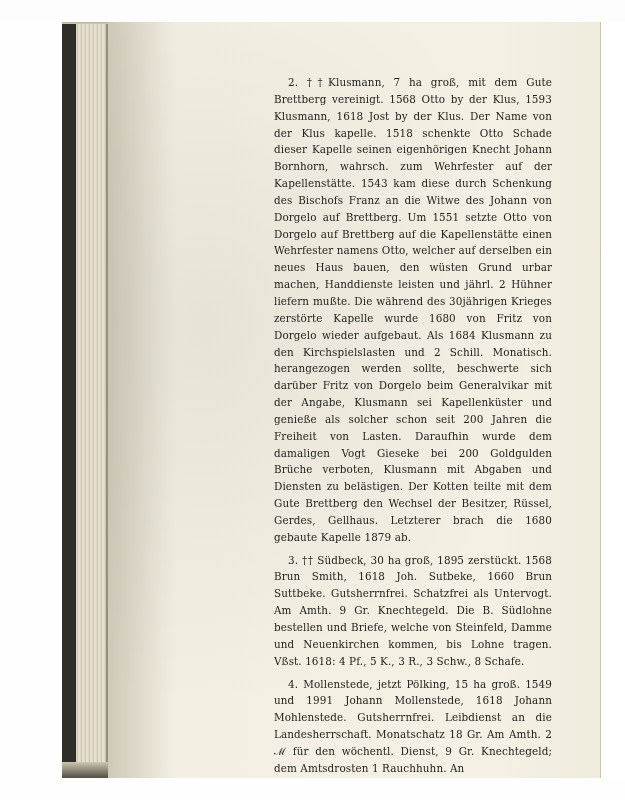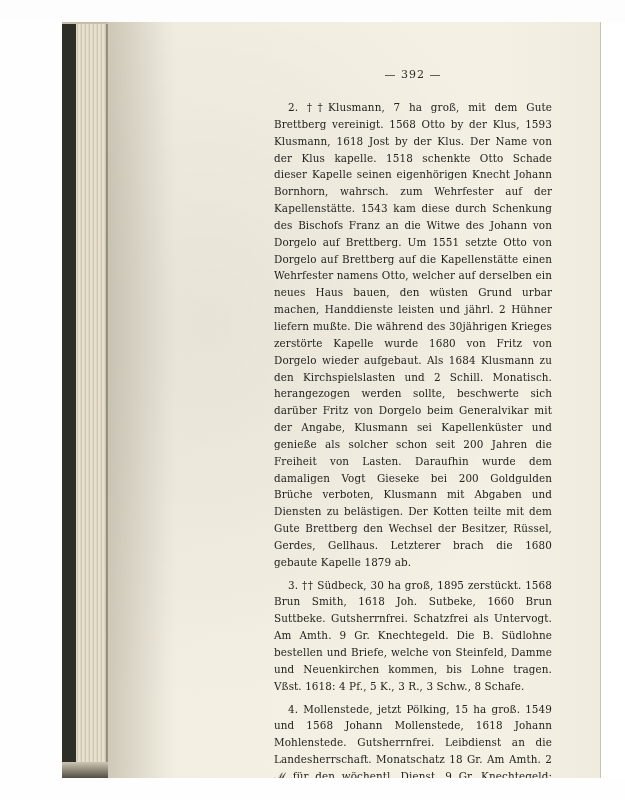--- a/index.html
+++ b/index.html
@@ -182,26 +182,25 @@
   </div>
 
   <div class="book-top-dark"></div>
   <div class="book-bottom-dark"></div>
 
   <div class="page">
     <div class="page-inner"></div>
     <div class="scan-soft"></div>
 
     <div class="text-col">
-      <div class="folio">— 392 —</div>
 
       <div class="body-text">
         <p class="para">2. ††Klusmann, 7 ha groß, mit dem Gute Brettberg vereinigt. 1568 Otto by der Klus, 1593 Klusmann, 1618 Jost by der Klus. Der Name von der Klus kapelle. 1518 schenkte Otto Schade dieser Kapelle seinen eigenhörigen Knecht Johann Bornhorn, wahrsch. zum Wehrfester auf der Kapellenstätte. 1543 kam diese durch Schenkung des Bischofs Franz an die Witwe des Johann von Dorgelo auf Brettberg. Um 1551 setzte Otto von Dorgelo auf Brettberg auf die Kapellenstätte einen Wehrfester namens Otto, welcher auf derselben ein neues Haus bauen, den wüsten Grund urbar machen, Handdienste leisten und jährl. 2 Hühner liefern mußte. Die während des 30jährigen Krieges zerstörte Kapelle wurde 1680 von Fritz von Dorgelo wieder aufgebaut. Als 1684 Klusmann zu den Kirchspielslasten und 2 Schill. Monatisch. herangezogen werden sollte, beschwerte sich darüber Fritz von Dorgelo beim Generalvikar mit der Angabe, Klusmann sei Kapellenküster und genieße als solcher schon seit 200 Jahren die Freiheit von Lasten. Daraufhin wurde dem damaligen Vogt Gieseke bei 200 Goldgulden Brüche verboten, Klusmann mit Abgaben und Diensten zu belästigen. Der Kotten teilte mit dem Gute Brettberg den Wechsel der Besitzer, Rüssel, Gerdes, Gellhaus. Letzterer brach die 1680 gebaute Kapelle 1879 ab.</p>
         <p class="para">3. †† Südbeck, 30 ha groß, 1895 zerstückt. 1568 Brun Smith, 1618 Joh. Sutbeke, 1660 Brun Suttbeke. Gutsherrnfrei. Schatzfrei als Untervogt. Am Amth. 9 Gr. Knechtegeld. Die B. Südlohne bestellen und Briefe, welche von Steinfeld, Damme und Neuenkirchen kommen, bis Lohne tragen. Vßst. 1618: 4 Pf., 5 K., 3 R., 3 Schw., 8 Schafe.</p>
-        <p class="para">4. Mollenstede, jetzt Pölking, 15 ha groß. 1549 und 1568 Johann Mollenstede, 1618 Johann Mohlenstede. Gutsherrnfrei. Leibdienst an die Landesherrschaft. Monatschatz 18 Gr. Am Amth. 2 ℳ für den wöchentl. Dienst, 9 Gr. Knechtegeld; dem Amtsdrosten 1 Rauchhuhn. An</p>
+        <p class="para">4. Mollenstede, jetzt Pölking, 15 ha groß. 1549 und 1991 Johann Mollenstede, 1618 Johann Mohlenstede. Gutsherrnfrei. Leibdienst an die Landesherrschaft. Monatschatz 18 Gr. Am Amth. 2 ℳ für den wöchentl. Dienst, 9 Gr. Knechtegeld; dem Amtsdrosten 1 Rauchhuhn. An</p>
       </div>
     </div>
   </div>
 
   <div class="scan-left-strip"></div>
   <div class="scan-bottom-strip"></div>
   <div class="scan-bg-top"></div>
 </div>
 
 </body></html>

